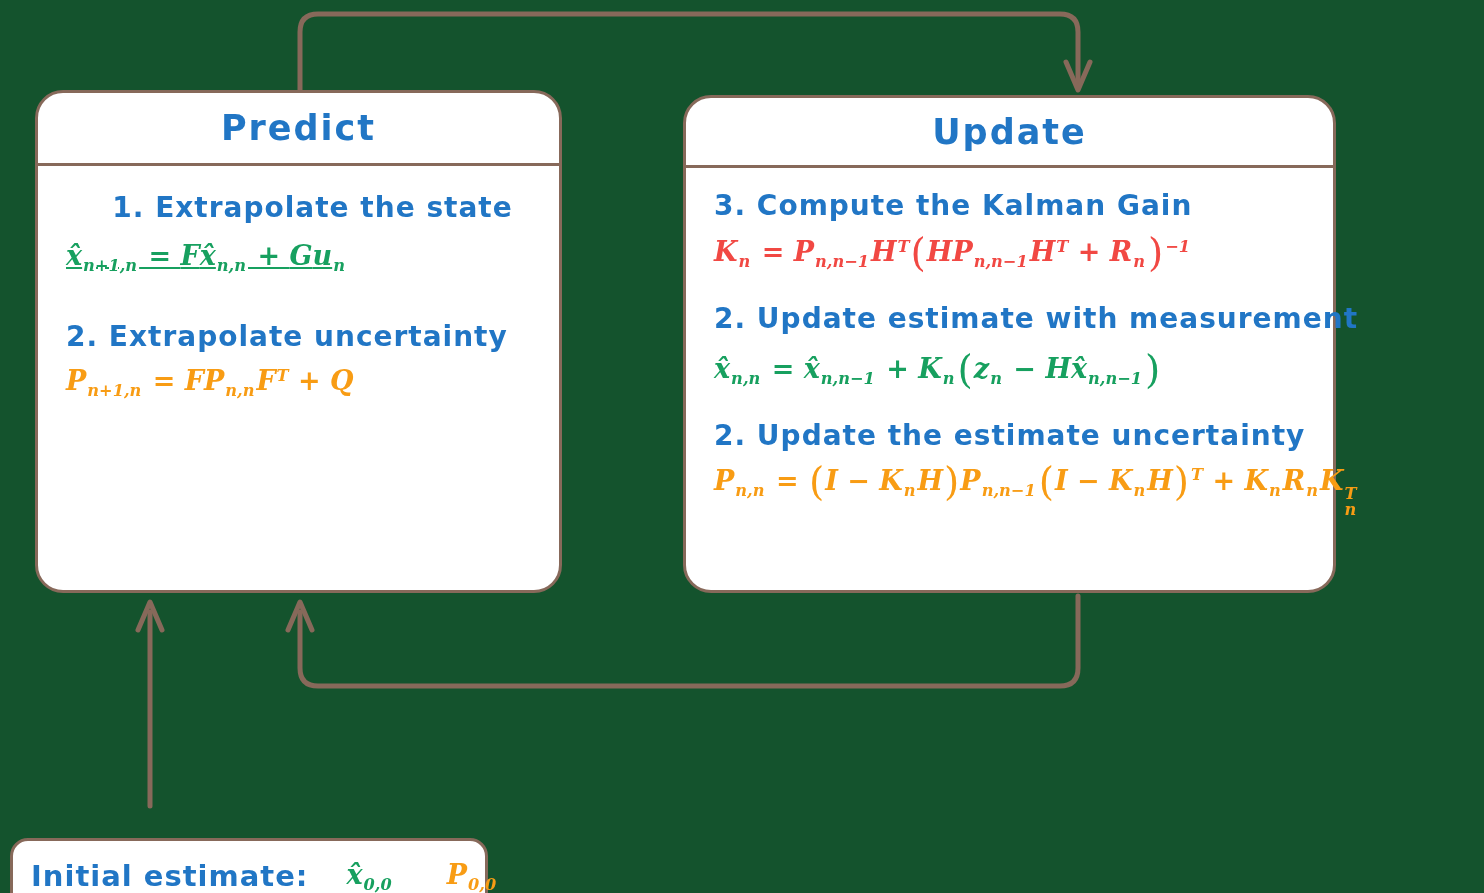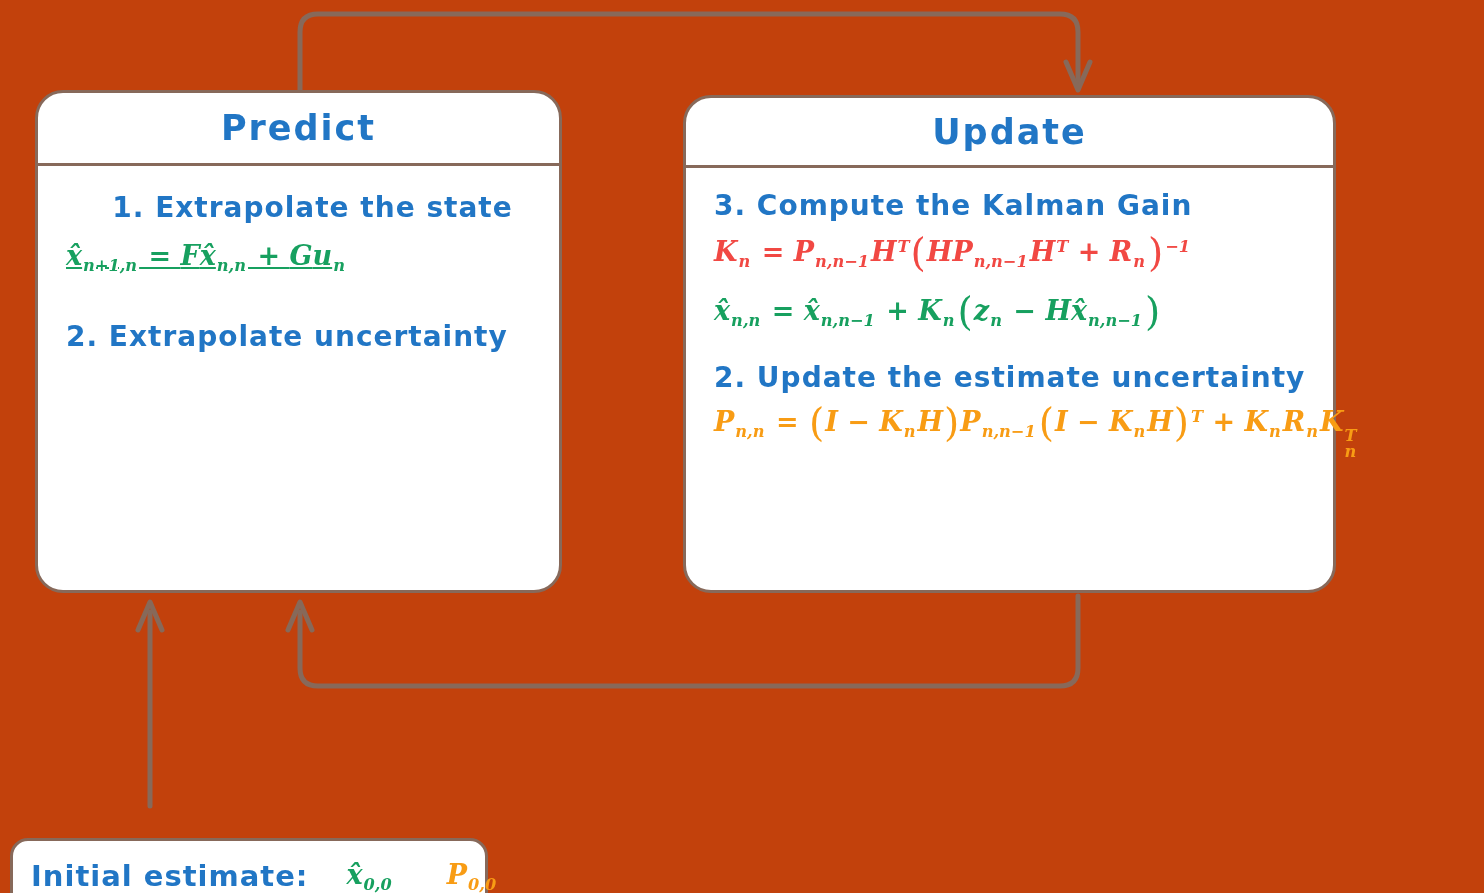--- a/index.html
+++ b/index.html
@@ -1,19 +1,19 @@
 <!DOCTYPE html>
 <html style="--brown: #87695a; --blue: #2176c5; --green: #17a05f; --orange: #f89c14; --red: #f14843;"><head>
 <meta charset="utf-8">
 <style>
   html,body{margin:0;padding:0;background:#ffffff;}
   #canvas{
     position:relative;
     width:1484px;height:893px;
-    background:#c2410c;
+    background:#14532d;
     font-family:"DejaVu Sans",sans-serif;
     overflow:hidden;
   }
   
   .box{
     position:absolute;
     border:3.5px solid var(--brown);
     border-radius:28px;
     background:#fff;
     box-sizing:border-box;
@@ -102,30 +102,32 @@
   </svg>
 
   <div class="box" id="predict-box">
     <div class="box-header">
       <span class="box-title">Predict</span>
     </div>
     <div class="box-body">
       <div class="step-label s1l">1. Extrapolate the state</div>
       <div class="eq s1e" style="color: rgb(23, 160, 95);"><span class="ev">x̂</span><span class="es">n+1,n</span><span class="eo"> = </span><span class="ev">F</span><span class="ev">x̂</span><span class="es">n,n</span><span class="eo"> + </span><span class="ev">G</span><span class="ev">u</span><span class="es">n</span></div>
       <div class="step-label s2l">2. Extrapolate uncertainty</div>
+      <div class="eq s2e" style="color: rgb(248, 156, 20);"><span class="ev">P</span><span class="es">n+1,n</span><span class="eo"> = </span><span class="ev">F</span><span class="ev">P</span><span class="es">n,n</span><span class="ev">F</span><span class="ep">T</span><span class="eo"> + </span><span class="ev">Q</span></div>
     </div>
   </div>
 
   <div class="box" id="update-box">
     <div class="box-header">
       <span class="box-title">Update</span>
     </div>
     <div class="box-body">
       <div class="step-label s1l">3. Compute the Kalman Gain</div>
       <div class="eq s1e" style="color: rgb(241, 72, 67);"><span class="ev">K</span><span class="es">n</span><span class="eo"> = </span><span class="ev">P</span><span class="es">n,n−1</span><span class="ev">H</span><span class="ep">T</span><span class="eg">(</span><span class="ev">H</span><span class="ev">P</span><span class="es">n,n−1</span><span class="ev">H</span><span class="ep">T</span><span class="eo"> + </span><span class="ev">R</span><span class="es">n</span><span class="eg">)</span><span class="ep">−1</span></div>
+      <div class="step-label s2l">2. Update estimate with measurement</div>
       <div class="eq s2e" style="color: rgb(23, 160, 95);"><span class="ev">x̂</span><span class="es">n,n</span><span class="eo"> = </span><span class="ev">x̂</span><span class="es">n,n−1</span><span class="eo"> + </span><span class="ev">K</span><span class="es">n</span><span class="eg">(</span><span class="ev">z</span><span class="es">n</span><span class="eo">  −  </span><span class="ev">H</span><span class="ev">x̂</span><span class="es">n,n−1</span><span class="eg">)</span></div>
       <div class="step-label s3l">2. Update the estimate uncertainty</div>
       <div class="eq s3e" style="color: rgb(248, 156, 20);"><span class="ev">P</span><span class="es">n,n</span><span class="eo"> = </span><span class="eg">(</span><span class="ev">I</span><span class="eo"> − </span><span class="ev">K</span><span class="es">n</span><span class="ev">H</span><span class="eg">)</span><span class="ev">P</span><span class="es">n,n−1</span><span class="eg">(</span><span class="ev">I</span><span class="eo"> − </span><span class="ev">K</span><span class="es">n</span><span class="ev">H</span><span class="eg">)</span><span class="ep">T</span><span class="eo"> + </span><span class="ev">K</span><span class="es">n</span><span class="ev">R</span><span class="es">n</span><span class="ev">K</span><span class="supsub">
             <span>T</span>
             <span>n</span>
           </span></div>
     </div>
   </div>
 
   <div class="box" id="initial-box">

